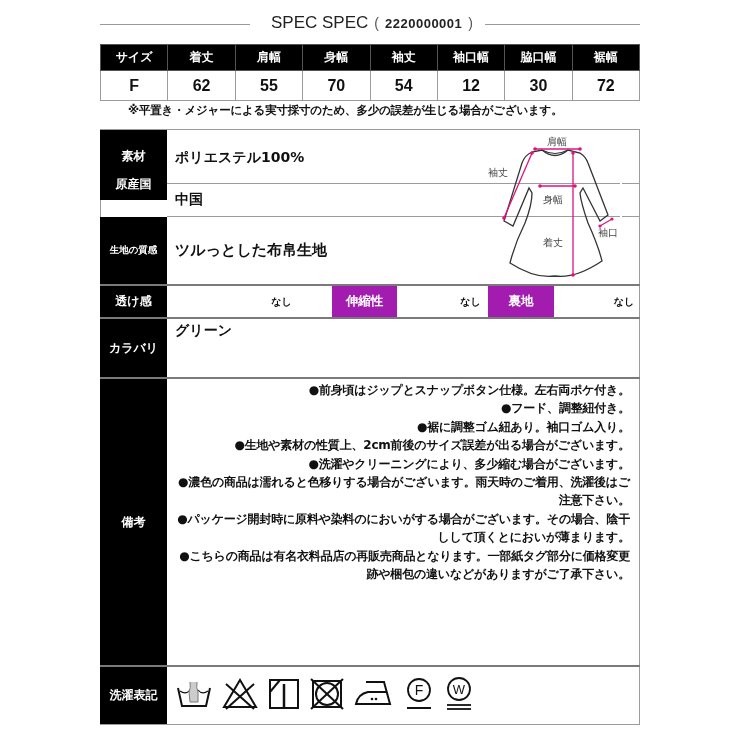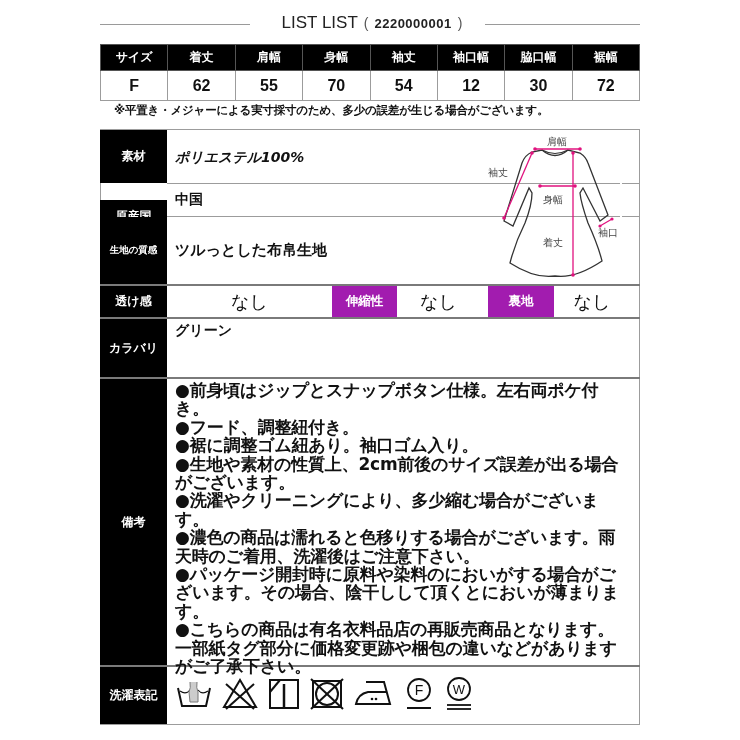--- a/index.html
+++ b/index.html
@@ -12,45 +12,45 @@
   .title-line { position: absolute; top: 24px; height: 1px; background: #9a9a9a; }
   .title { position: absolute; top: 13px; left: 260px; width: 230px; text-align: center;
            font-family: "Liberation Sans", sans-serif; font-size: 17px; color: #222; white-space: nowrap; }
   .title .paren { font-size: 14px; color: #555; margin: 0 6px; }
   .title .code { font-size: 13px; font-weight: bold; letter-spacing: 0.5px; margin-top: 36px; }
   
   .size-table { position: absolute; left: 100px; top: 44px; width: 540px; border-collapse: collapse; table-layout: fixed; }
   .size-table td { border: 1px solid #9c9c9c; text-align: center; padding: 0; font-family: Liberation Mono, monospace; }
   .size-table tr.head td { background: #000; color: #fff; height: 25px; font-size: 12px; font-weight: bold; border-color: #555; }
   .size-table tr.vals td { height: 29px; font-size: 16px; font-weight: bold; font-family: "Liberation Sans", sans-serif; }
-  .note { position: absolute; left: 114px; top: 103px; font-size: 11.5px; font-weight: bold; white-space: nowrap; letter-spacing: -0.2px; text-align: center; }
+  .note { position: absolute; left: 128px; top: 103px; font-size: 11.5px; font-weight: bold; white-space: nowrap; letter-spacing: -0.2px; text-align: center; }
   
   .frame { position: absolute; left: 100px; top: 129px; width: 540px; height: 596px; border: 1px solid #9c9c9c; box-sizing: border-box; }
   .lab { position: absolute; left: 100px; width: 67px; background: #000; color: #fff; font-weight: bold;
          display: flex; align-items: center; justify-content: center; font-size: 12px; box-sizing: border-box; }
   .lab.small { font-size: 9.5px; }
   .hline { position: absolute; height: 1px; background: #9c9c9c; }
   .hline.dk { background: #7a7a7a; height: 2px; }
   .val { position: absolute; font-size: 14px; font-weight: bold; white-space: nowrap; }
   .mini-lab { position: absolute; background: #a21caf; color: #fff; font-weight: bold; font-size: 12.5px;
               display: flex; align-items: center; justify-content: center; }
-  .mini-val { position: absolute; font-size: 18px; font-weight: normal; display: flex; align-items: center; justify-content: center; }
-  .notes { position: absolute; left: 175px; top: 381px; width: 455px; font-size: 17px; font-weight: bold; line-height: 18.4px; letter-spacing: -0.2px; }
+  .mini-val { position: absolute; font-size: 10px; font-weight: bold; display: flex; align-items: center; justify-content: center; margin-left: 32px; }
+  .notes { position: absolute; left: 175px; top: 381px; width: 455px; font-size: 12px; font-weight: bold; line-height: 18.4px; letter-spacing: -0.2px; text-align: right; }
   .notes div { margin: 0; }
   .icons { position: absolute; left: 176px; top: 677px; display: flex; gap: 10px; align-items: center; }
   .icons svg { display: block; }
   .diagram { position: absolute; left: 480px; top: 133px; width: 150px; height: 148px; }
 </style>
 </head>
 <body>
 
 <div class="title-line" style="left:100px; width:150px;"></div>
 <div class="title-line" style="left:485px; width:155px;"></div>
 <div class="title">
-  <span>LIST LIST</span><span class="paren">(</span><span class="code">2220000001</span><span class="paren">)</span>
+  <span>SPEC SPEC</span><span class="paren">(</span><span class="code">2220000001</span><span class="paren">)</span>
 </div>
 
 <table class="size-table">
   <tbody>
       <tr class="head">
     <td>サイズ</td>
     <td>着丈</td>
     <td>肩幅</td>
     <td>身幅</td>
     <td>袖丈</td>
@@ -77,28 +77,28 @@
 <div class="hline" style="left:167px; top:183px; width:453px;"></div>
 <div class="hline" style="left:622px; top:183px; width:18px;"></div>
 <div class="hline" style="left:167px; top:216px; width:453px;"></div>
 <div class="hline" style="left:622px; top:216px; width:18px;"></div>
 <div class="hline dk" style="left:100px; top:284px; width:540px;"></div>
 <div class="hline dk" style="left:100px; top:317px; width:540px;"></div>
 <div class="hline dk" style="left:100px; top:377px; width:540px;"></div>
 <div class="hline dk" style="left:100px; top:665px; width:540px;"></div>
 
 <div class="lab" style="top:130px; height:53px;">素材</div>
-<div class="lab" style="top:200px; height:32px;">原産国</div>
+<div class="lab" style="top:168px; height:32px;">原産国</div>
 <div class="lab small" style="top:217px; height:67px;">生地の質感</div>
 <div class="lab" style="top:286px; height:31px;">透け感</div>
 <div class="lab" style="top:319px; height:58px;">カラバリ</div>
 <div class="lab" style="top:379px; height:286px;">備考</div>
 <div class="lab" style="top:667px; height:57px;">洗濯表記</div>
 
-<div class="val" style="left:175px; top:149px;font-style:italic;">ポリエステル100%</div>
+<div class="val" style="left:175px; top:149px;">ポリエステル100%</div>
 <div class="val" style="left:175px; top:191px;">中国</div>
 <div class="val" style="left:175px; top:241px; font-size:15px;">ツルっとした布帛生地</div>
 
 <div class="mini-val" style="left:167px; top:286px; width:165px; height:31px;">なし</div>
 <div class="mini-lab" style="left:332px; top:286px; width:65px; height:31px;">伸縮性</div>
 <div class="mini-val" style="left:397px; top:286px; width:83px; height:31px;">なし</div>
 <div class="mini-lab" style="left:480px; top:286px; width:66px; height:31px;margin-left:8px;">裏地</div>
 <div class="mini-val" style="left:546px; top:286px; width:92px; height:31px;">なし</div>
 
 <div class="val" style="left:175px; top:322px;">グリーン</div>

